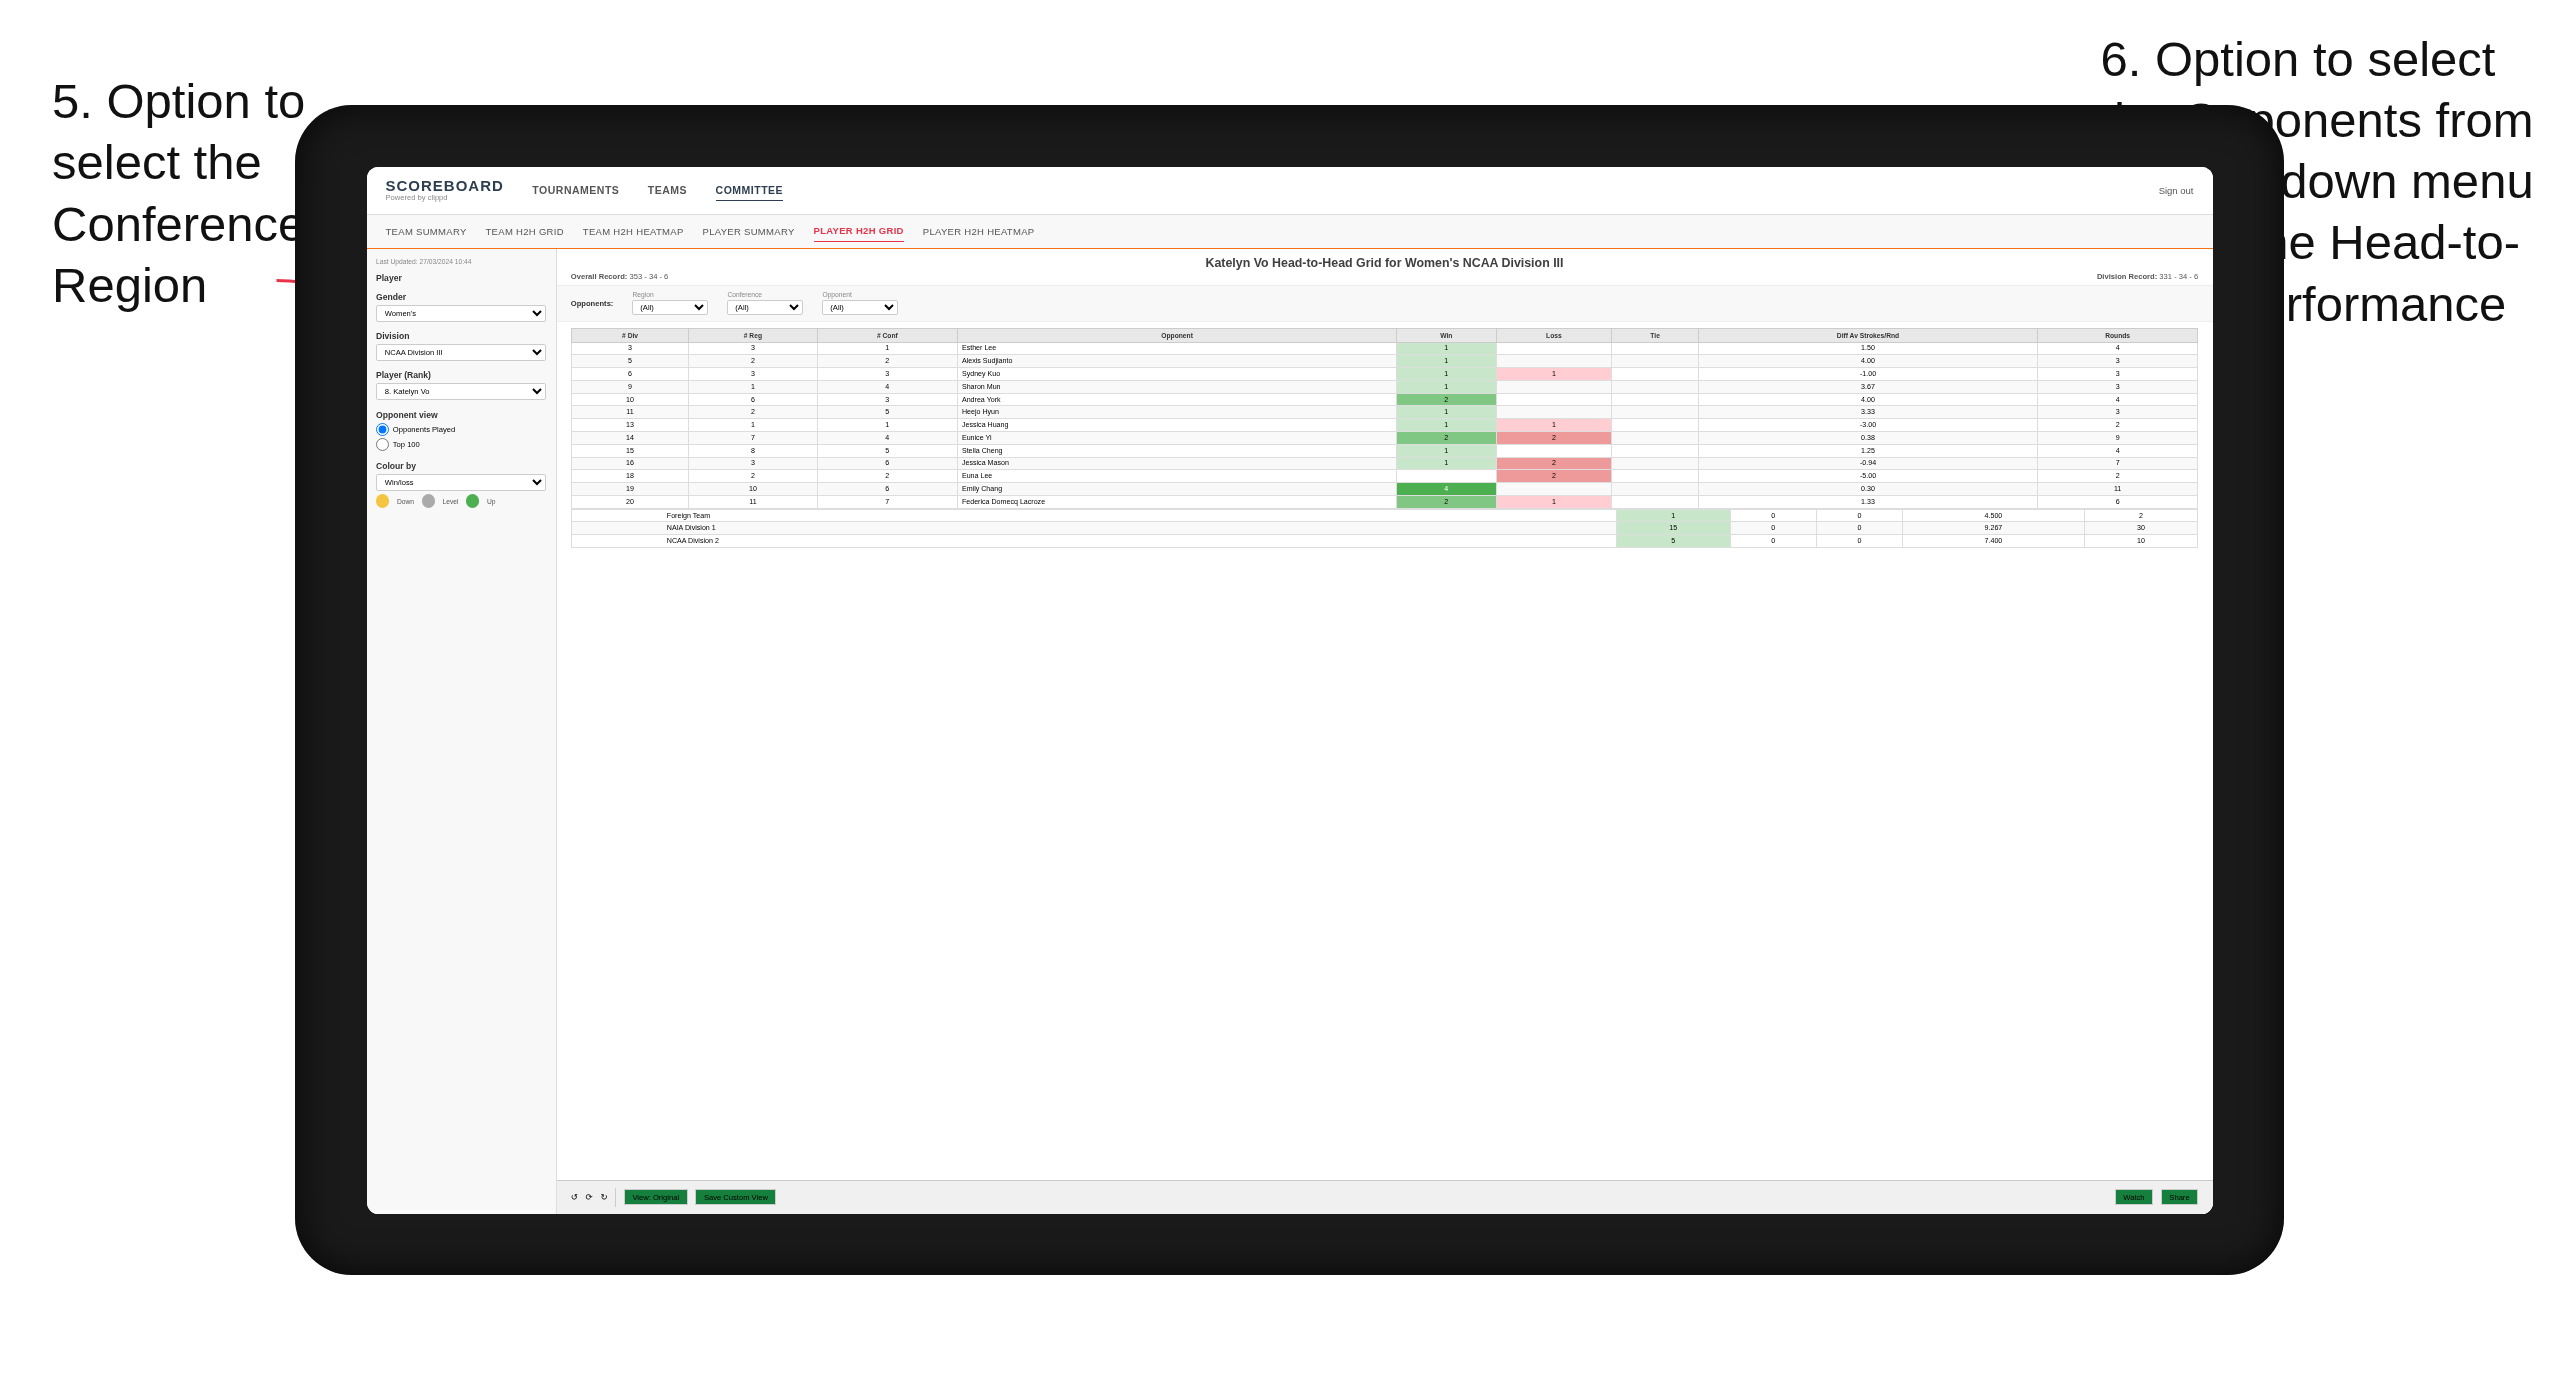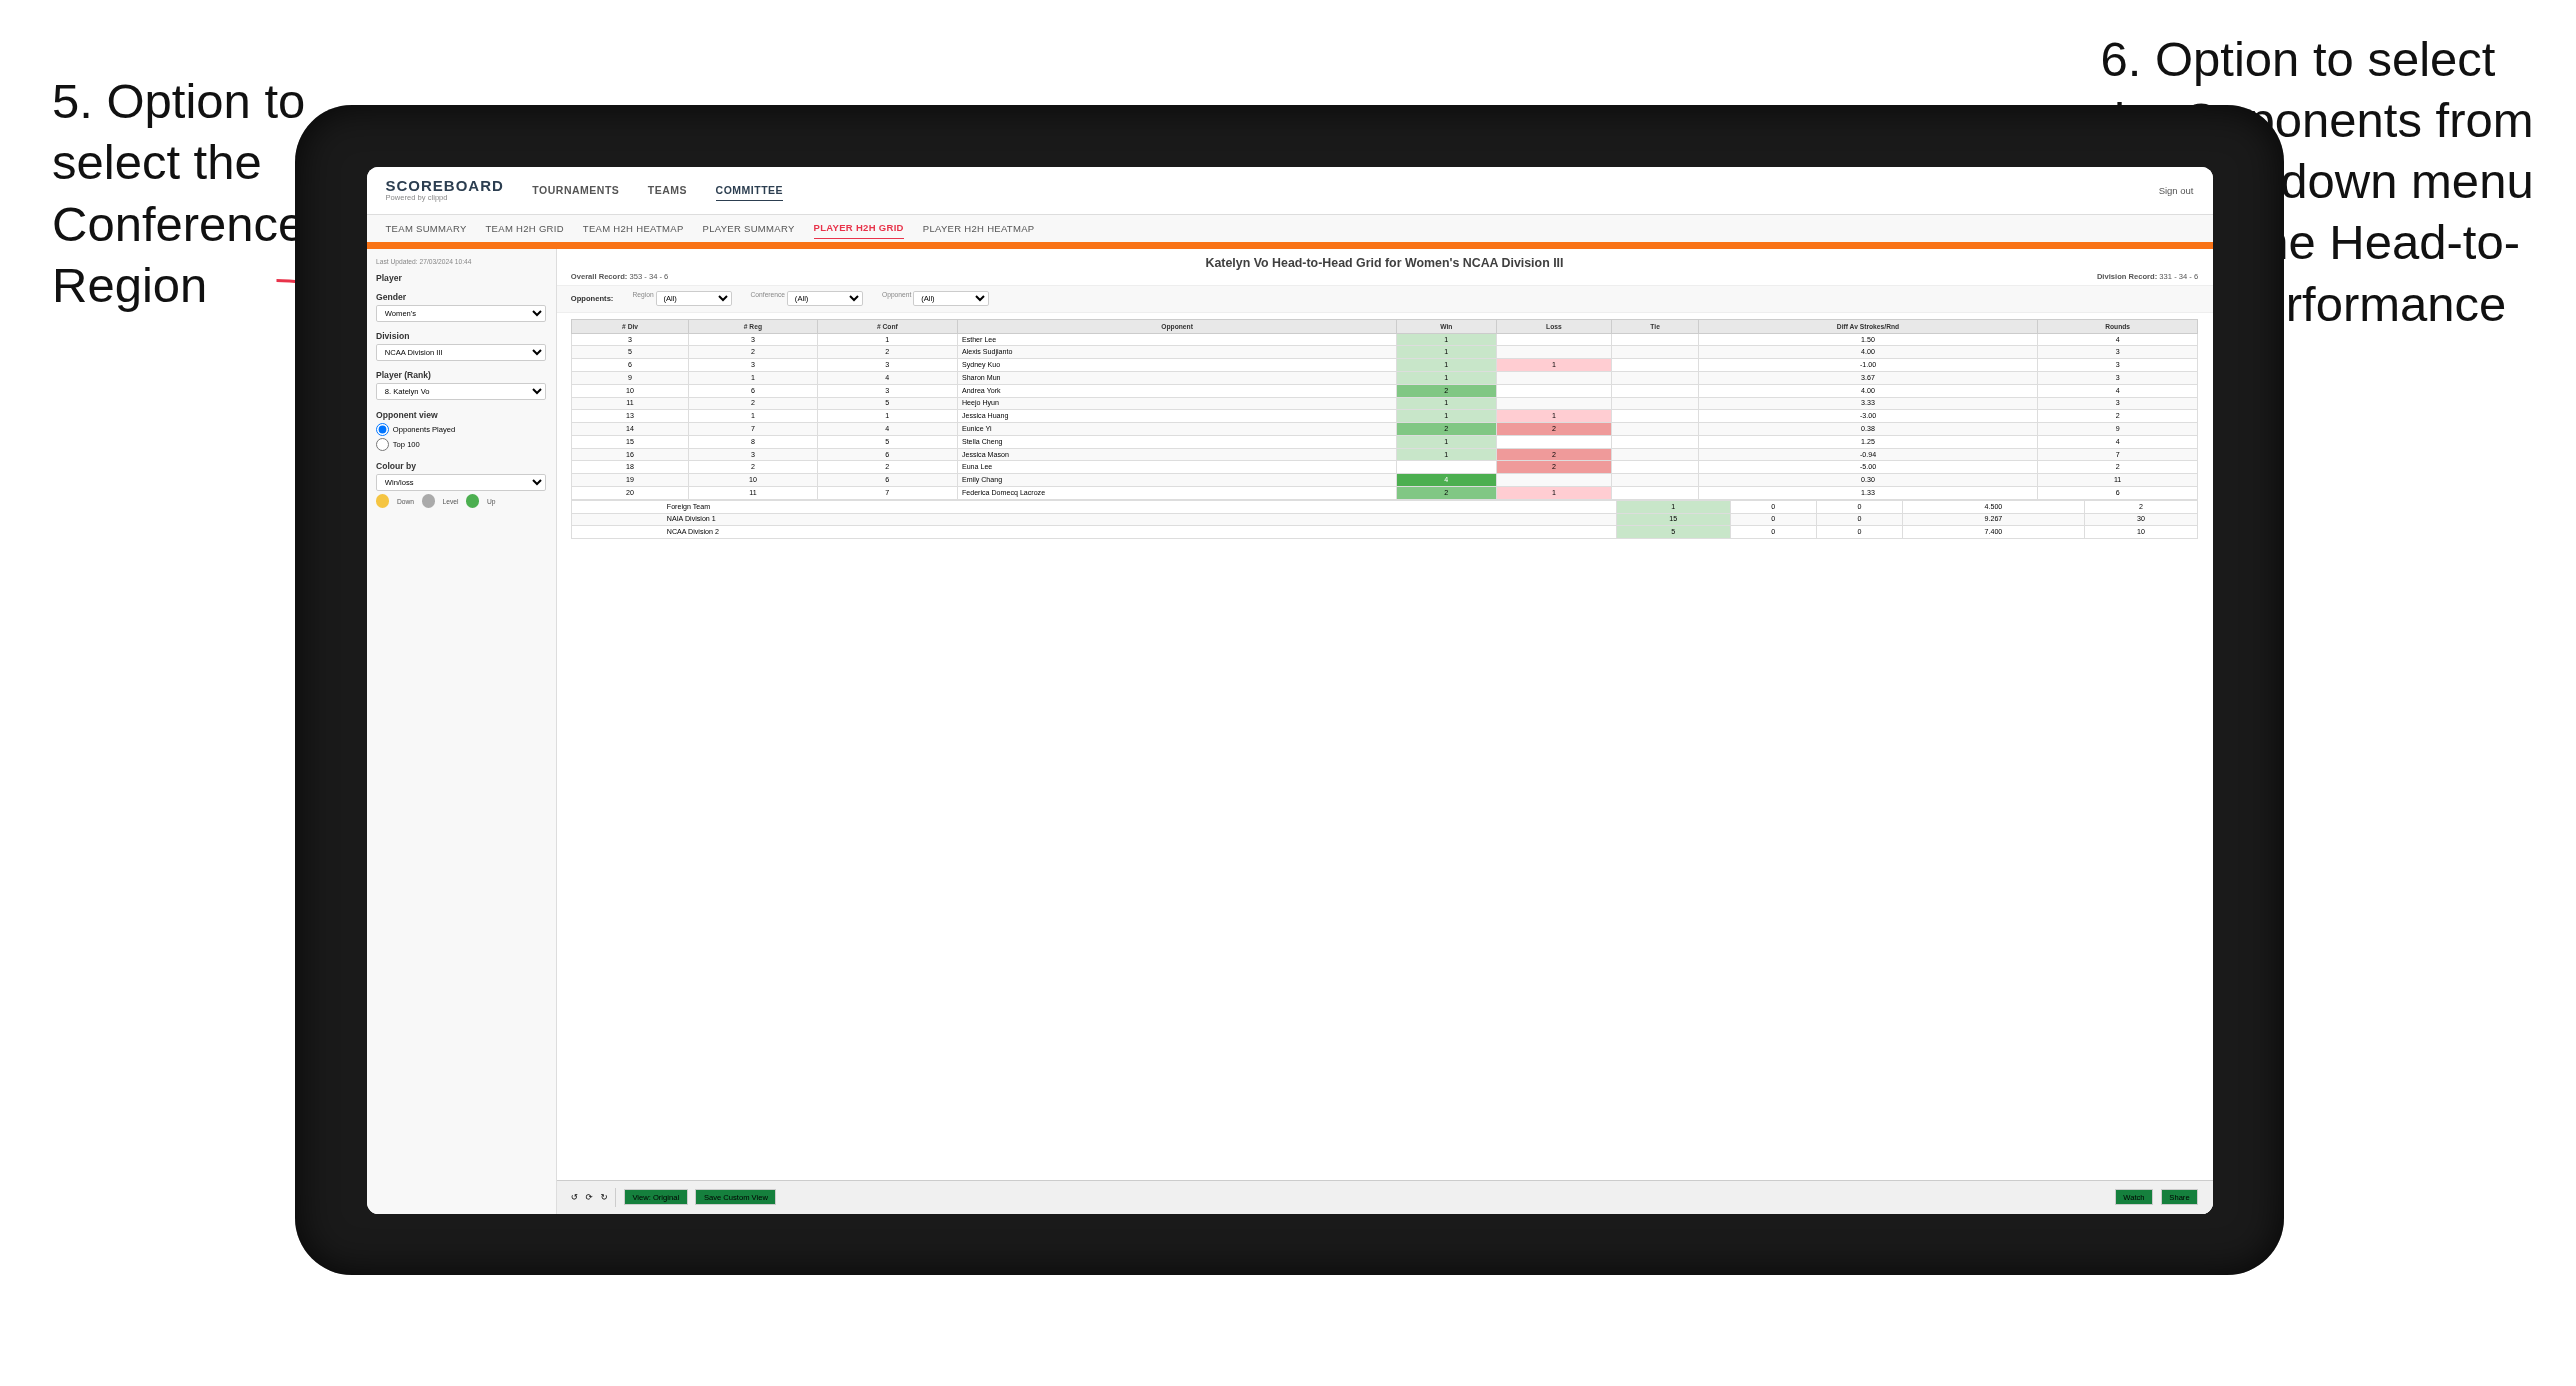--- a/index.html
+++ b/index.html
@@ -118,21 +118,21 @@
       color: #555;
     }
 
     
     .sub-nav {
       background: #f8f8f8;
       display: flex;
       align-items: center;
       padding: 0 19px;
       height: 34px;
-      border-bottom: 7px solid #f97316;
+      border-bottom: 1px solid #f97316;
       flex-shrink: 0;
       gap: 19px;
     }
 
     .sub-nav-link {
       font-size: 9.5px;
       color: #555;
       cursor: pointer;
       padding: 4.8px 0;
       font-weight: 500;
@@ -255,21 +255,21 @@
       align-items: center;
       gap: 19px;
       padding: 5.7px 14.3px;
       background: #f8f8f8;
       border-bottom: 1px solid #eee;
       font-size: 7.6px;
     }
 
     .filter-group {
       display: flex;
-      flex-direction: row;
+      flex-direction: column;
       gap: 1.9px;
     }
 
     .filter-sublabel {
       font-size: 6.7px;
       color: #888;
     }
 
     .filter-select {
       font-size: 7.6px;

